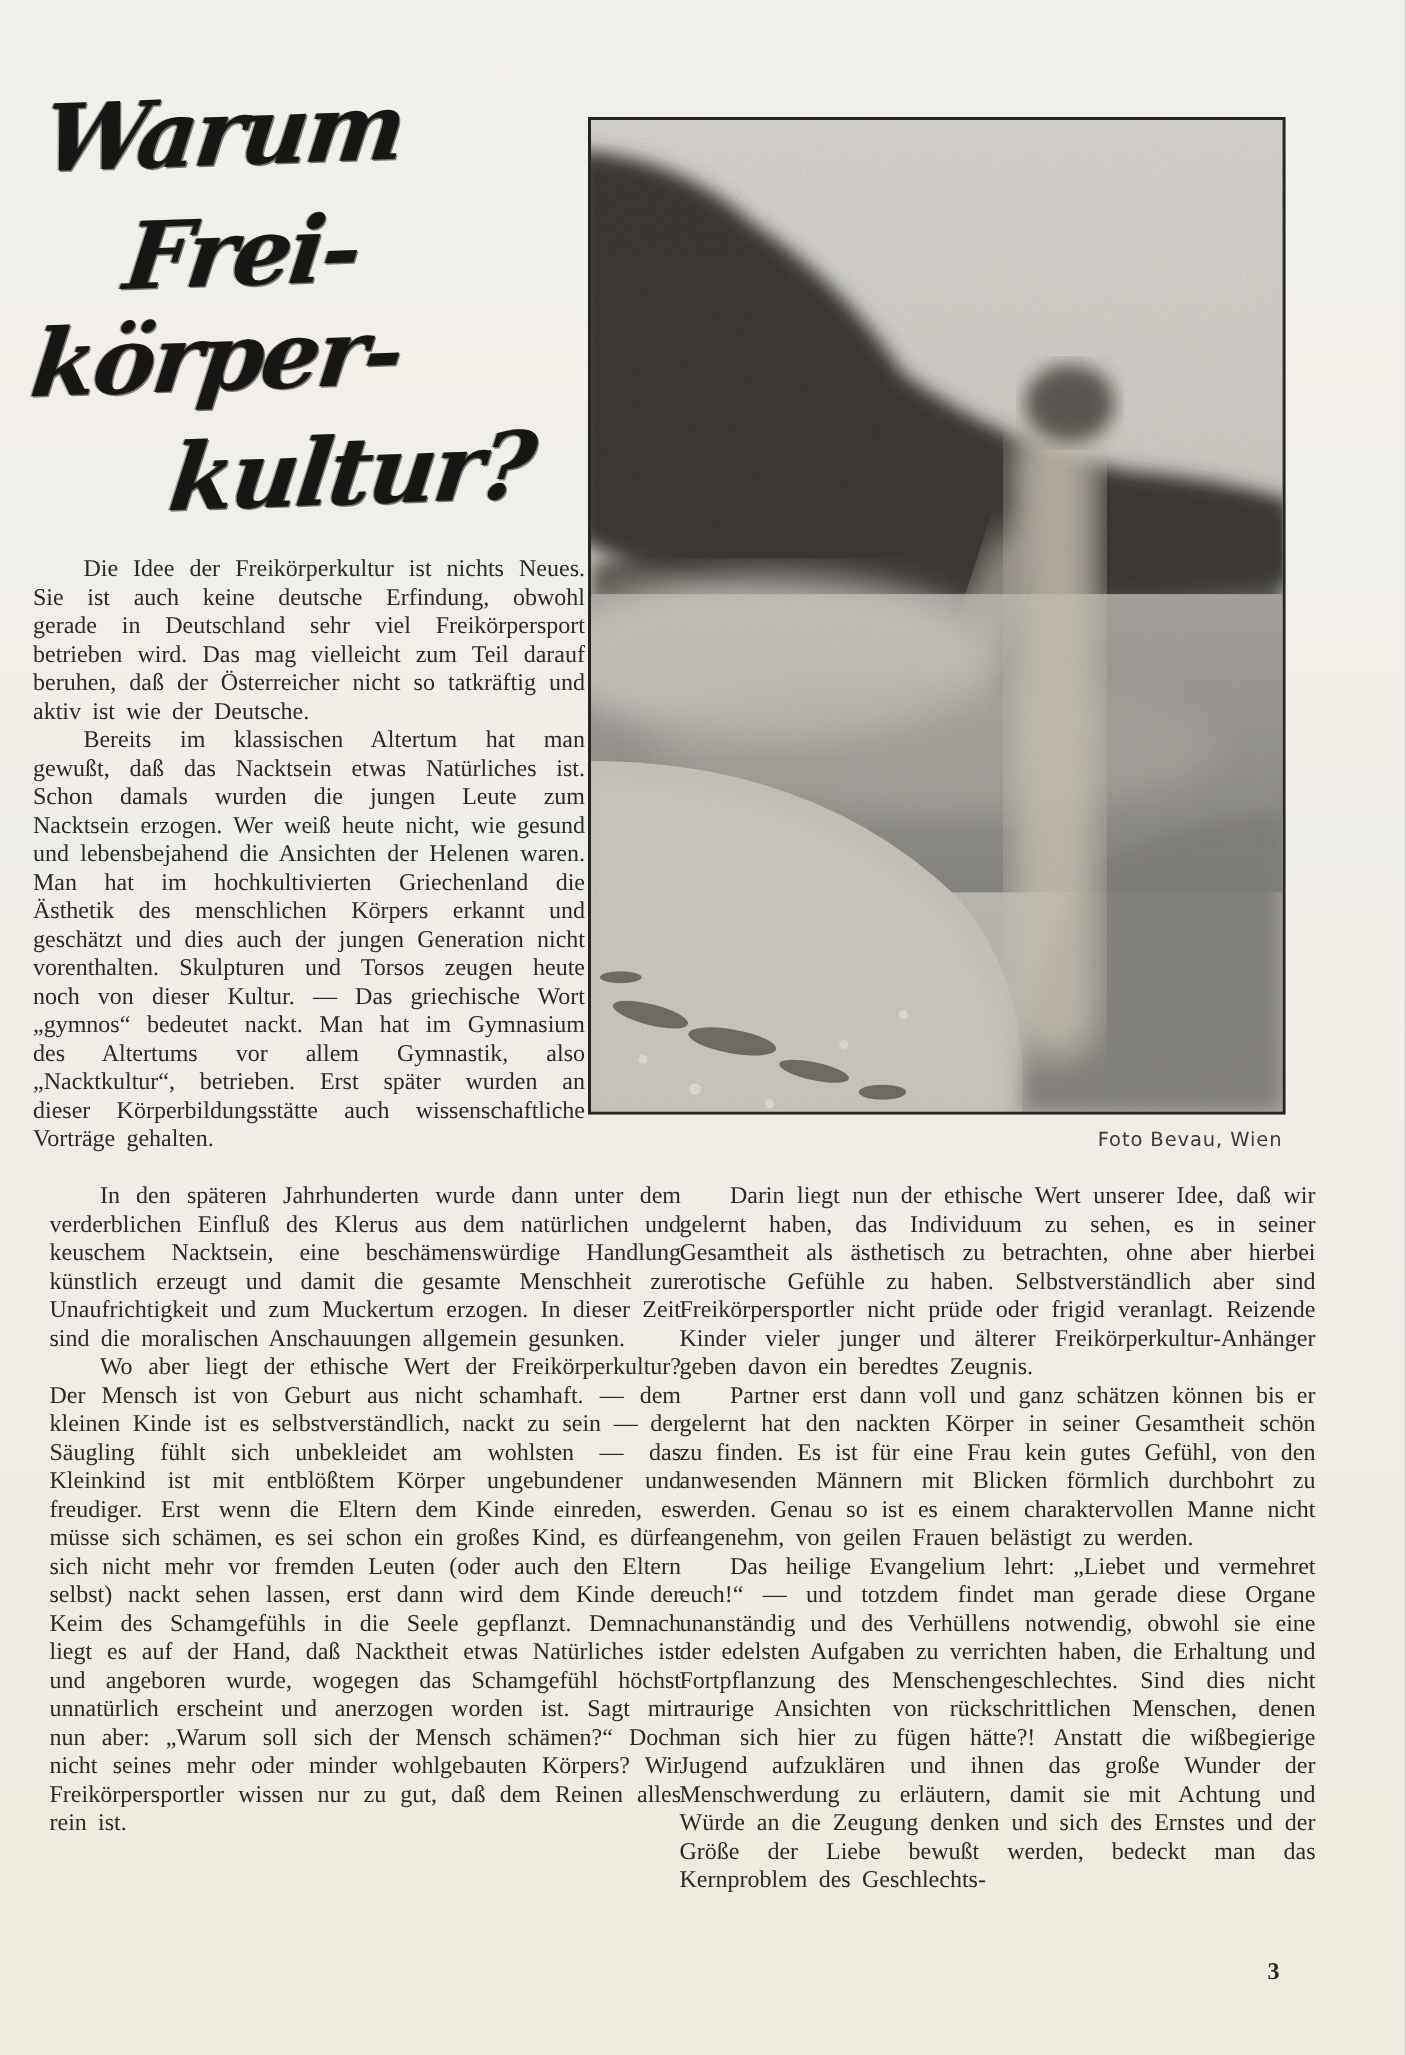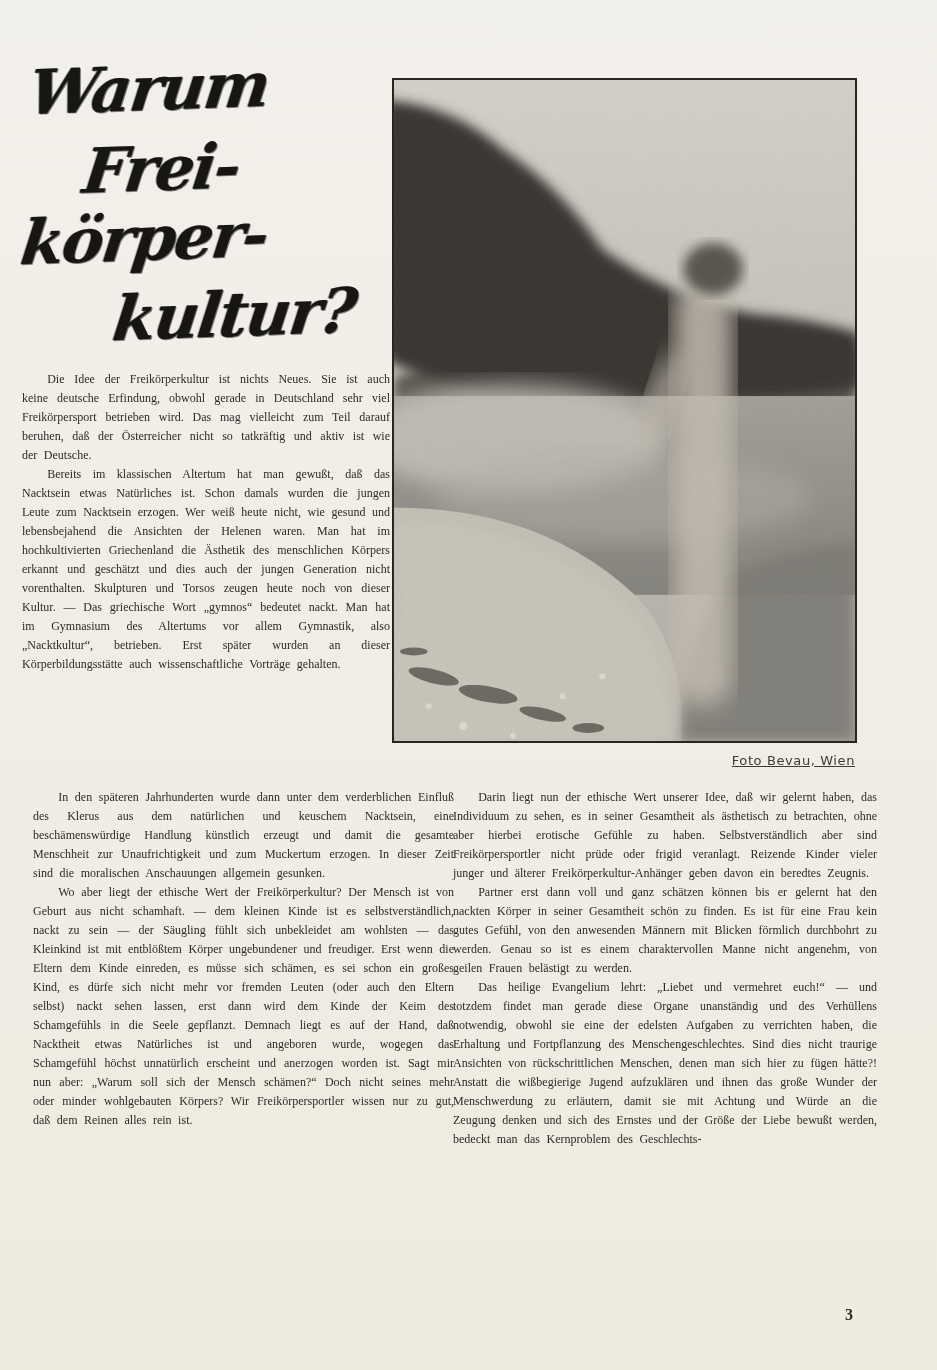--- a/index.html
+++ b/index.html
@@ -40,26 +40,25 @@
     box-sizing:border-box;
     background:#b9b7b0;
   }
   .photo svg{display:block;width:100%;height:100%;}
   .photo-credit{
     position:absolute;left:392px;top:753px;width:463px;
     text-align:right;
     font-family:"DejaVu Sans", sans-serif;
     font-size:13px;letter-spacing:.6px;
     color:#3d3b36;
-    text-decoration:underline;
   }
   
   .col{
     position:absolute;
-    font-size:12px;line-height:19px;
+    font-size:16px;line-height:19px;
     text-align:justify;
     word-spacing:3.5px;
   }
   .col p{margin:0;text-indent:2.1em;}
   .col-a{left:22px;top:370px;width:368px;}
   .col-b{left:33px;top:788px;width:421px;}
   .col-c{left:453px;top:788px;width:424px;}
   .page-number{
     position:absolute;left:845px;top:1306px;
     font-size:16px;font-weight:bold;color:#2c2a26;

